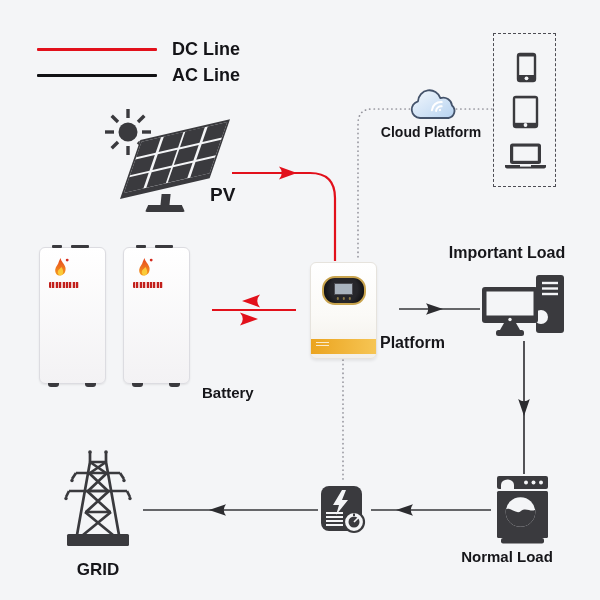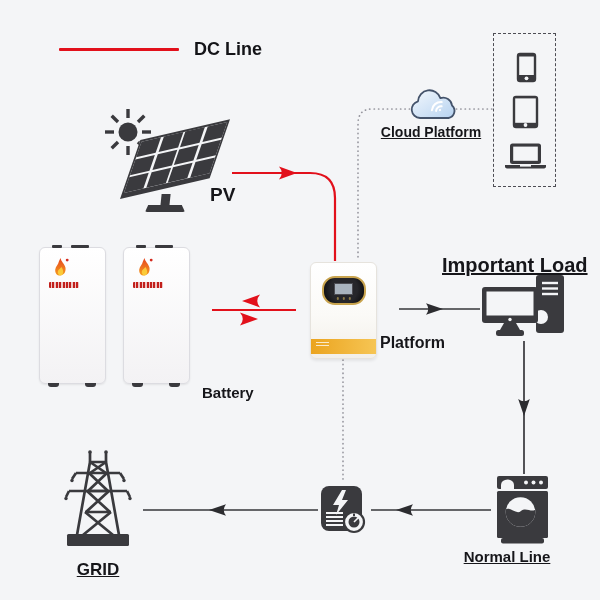--- a/index.html
+++ b/index.html
@@ -3,23 +3,23 @@
 <meta charset="utf-8">
 <style>
   html,body{margin:0;padding:0;}
   #stage{
     position:relative;width:600px;height:600px;overflow:hidden;
     background:var(--background,#f4f5f7);
     font-family:"Liberation Sans","DejaVu Sans",sans-serif;
     -webkit-font-smoothing:antialiased;
   }
   .lbl{position:absolute;font-weight:700;color:#16161a;white-space:nowrap;}
-  .ctr{text-align:center;text-decoration:underline;}
-  
-  .legend{position:absolute;left:59px;top:36px;text-align:right;}
+  .ctr{text-align:center;}
+  
+  .legend{position:absolute;left:37px;top:36px;text-align:right;}
   .legend .row{display:flex;align-items:center;height:26px;}
   .legend .sw{width:120px;height:3px;border-radius:1px;}
   .legend .tx{margin-left:15px;font-size:18px;font-weight:700;color:#141418;}
   
   .wires{position:absolute;left:0;top:0;}
   .dc{stroke:var(--dc-line,#e2101b);stroke-width:2.2;fill:none;}
   .ac{stroke:#36363a;stroke-width:1.7;fill:none;}
   .dot{stroke:#97979f;stroke-width:1.7;fill:none;stroke-dasharray:.2 4.2;stroke-linecap:round;}
   .ah-dc{fill:var(--dc-line,#e2101b);}
   .ah-ac{fill:#2c2c30;}
@@ -114,20 +114,24 @@
 
     <line class="ac" x1="318" y1="510" x2="143" y2="510"></line>
     <path class="ah-ac" d="M226,504.2 L209,510 L226,515.8 Q221.5,510 226,504.2 Z"></path>
   </svg>
 
   <div class="legend">
     <div class="row">
       <span class="sw" style="background-color: rgb(226, 16, 27);"></span>
       <span class="tx">DC Line</span>
     </div>
+    <div class="row">
+      <span class="sw" style="background-color: rgb(17, 17, 20);"></span>
+      <span class="tx">AC Line</span>
+    </div>
   </div>
 
   <svg class="abs" style="left:101px;top:105px" width="54" height="54" viewBox="0 0 54 54">
     <circle class="ic" cx="27" cy="27" r="9.5"></circle>
     <g stroke="#3a3a3e" stroke-width="3.4">
       <line x1="27" y1="4" x2="27" y2="13"></line>
         <line x1="27" y1="41" x2="27" y2="50"></line>
       <line x1="4" y1="27" x2="13" y2="27"></line>
         <line x1="41" y1="27" x2="50" y2="27"></line>
       <line x1="10.7" y1="10.7" x2="17" y2="17"></line>
@@ -215,21 +219,21 @@
     <div class="inv-disp">
       <div class="inv-scr"></div>
       <div class="inv-dots"></div>
     </div>
     <div class="inv-band">
       <div class="inv-brand"></div>
     </div>
   </div>
   <div class="lbl" style="left:380px;top:334px;font-size:16px">Platform</div>
 
-  <div class="lbl ctr" style="left:442px;top:254px;width:130px;font-size:20px">Important Load</div>
+  <div class="lbl ctr" style="left:442px;top:244px;width:130px;font-size:16px">Important Load</div>
   <svg class="abs" style="left:482px;top:275px" width="84" height="64" viewBox="0 0 84 64">
     <rect class="ic" x="54" y="0" width="28" height="58" rx="3"></rect>
     <g stroke="#f4f5f7" stroke-width="2.4">
       <line x1="60" y1="8" x2="76" y2="8"></line>
         <line x1="60" y1="13.5" x2="76" y2="13.5"></line>
         <line x1="60" y1="19" x2="76" y2="19"></line>
     </g>
     <circle class="bgfill" cx="59" cy="42" r="7"></circle>
     <rect class="ic" x="0" y="12" width="56" height="36" rx="3"></rect>
     <rect class="bgfill" x="4.5" y="16.5" width="47" height="24"></rect>
@@ -244,21 +248,21 @@
       <path class="bgfill" d="M5,13 V9 a6.5,5.6 0 0 1 13,0 V13 Z"></path>
       <circle class="bgfill" cx="30" cy="6.5" r="2"></circle>
         <circle class="bgfill" cx="37.5" cy="6.5" r="2"></circle>
         <circle class="bgfill" cx="45" cy="6.5" r="2"></circle>
       <rect class="ic" x="1" y="15" width="51" height="47" rx="1.5"></rect>
       <circle class="bgfill" cx="24.5" cy="36" r="14.8"></circle>
       <path class="ic" clip-path="url(#wclip)" d="M9,34 C14,29.5 20,39.5 25,35 C30,30.5 36,37.5 40,33 L40,51 L9,51 Z"></path>
       <rect class="ic" x="5" y="62" width="43" height="5.5" rx="2"></rect>
     </g>
   </svg>
-  <div class="lbl ctr" style="left:447px;top:548px;width:120px;font-size:15px">Normal Line</div>
+  <div class="lbl ctr" style="left:447px;top:548px;width:120px;font-size:15px">Normal Load</div>
 
   <svg class="abs" style="left:318px;top:485px" width="52" height="50" viewBox="0 0 52 50">
     <rect class="ic" x="3" y="1" width="41" height="45" rx="8"></rect>
     <path class="bgfill" d="M24,5 L15,20 H21 L18,30 L30,15 H24 L28,5 Z"></path>
     <g stroke="#f4f5f7" stroke-width="2">
       <line x1="8" y1="28" x2="25" y2="28"></line>
         <line x1="8" y1="32" x2="25" y2="32"></line>
       <line x1="8" y1="36" x2="25" y2="36"></line>
         <line x1="8" y1="40" x2="25" y2="40"></line>
     </g>

